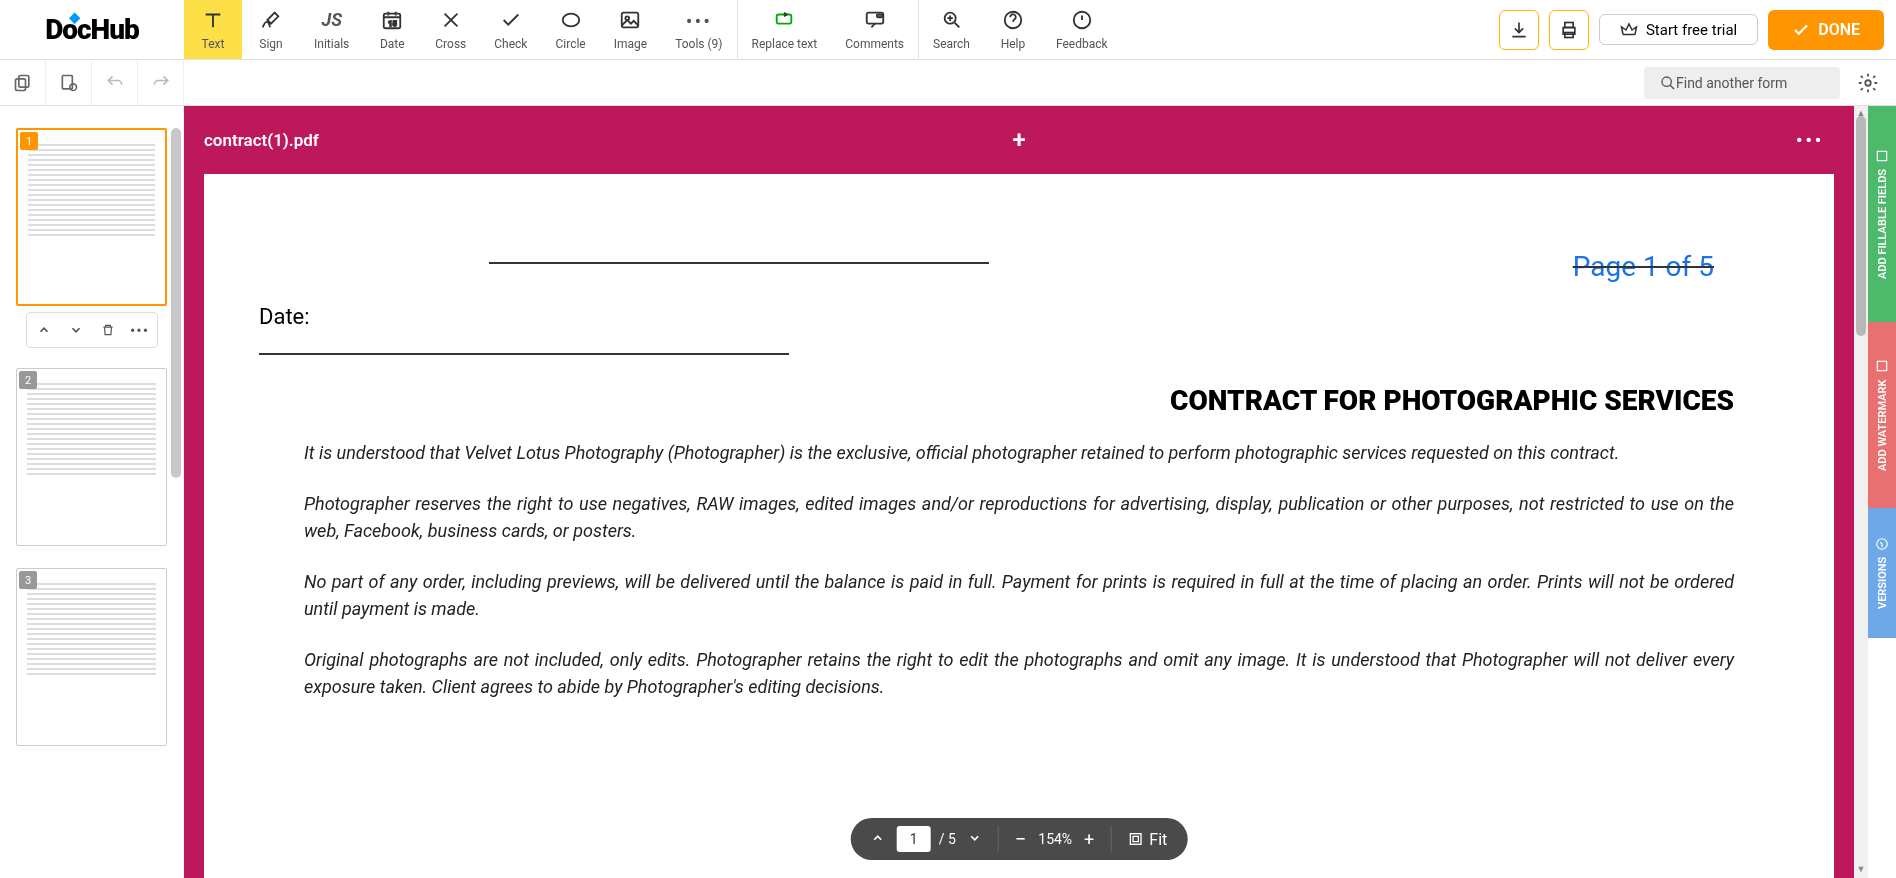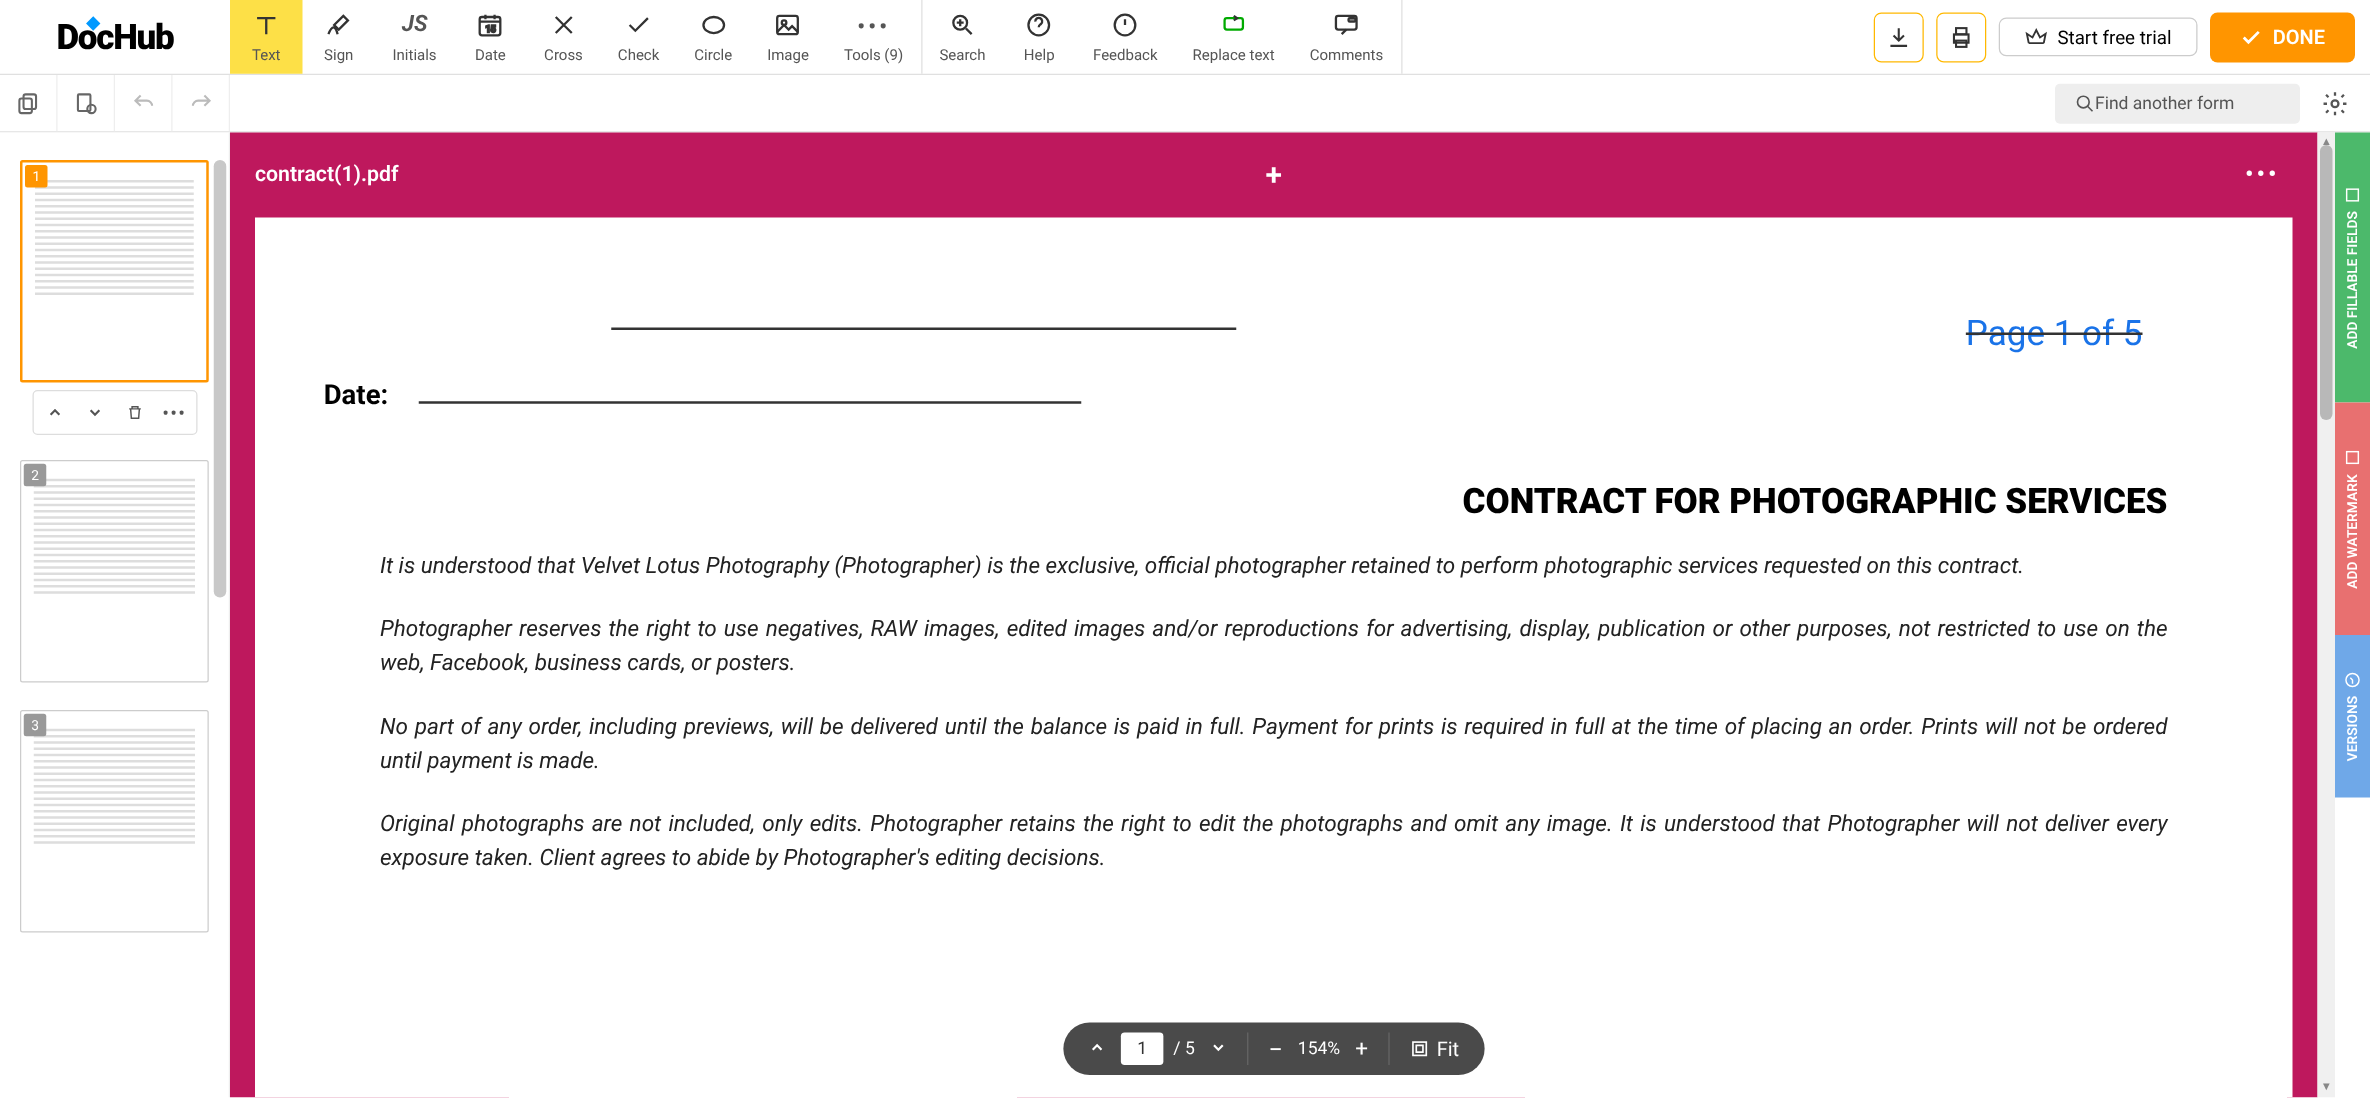--- a/index.html
+++ b/index.html
@@ -44,21 +44,21 @@
 .doc-header { height: 68px; display: flex; align-items: center; padding: 0 20px; color: #fff; font-size: 17px; font-weight: 600; position: relative; }
 .doc-add { position: absolute; left: 50%; transform: translateX(-50%); color: #fff; font-size: 24px; cursor: pointer; }
 .doc-more { position: absolute; right: 30px; color: #fff; cursor: pointer; letter-spacing: 3px; font-weight: 900; }
 .page { background: #fff; margin: 0 20px; height: 800px; padding: 0 100px; position: relative; }
 .watermark { position: absolute; top: 22px; left: 26px; width: 260px; height: 110px; background: #fff; border-radius: 10px; box-shadow: 0 8px 28px rgba(0,0,0,0.18); display: flex; flex-direction: column; align-items: center; justify-content: center; }
 .wm-logo { font-size: 34px; font-weight: 900; letter-spacing: 2px; }
 .wm-url { font-size: 11px; letter-spacing: 3px; color: #666; margin-top: 6px; }
 .wm-under { position: absolute; bottom: 0; left: 0; right: 0; height: 4px; background: linear-gradient(to right,#f7b500,#00c9a7,#7b61ff); border-radius: 0 0 10px 10px; }
 .page-indicator { position: absolute; top: 76px; right: 120px; color: #1a73e8; font-size: 28px; text-decoration: line-through; text-decoration-color: #333; }
 .page-line { position: absolute; top: 88px; left: 285px; width: 500px; height: 2px; background: #333; }
-.date-row { position: absolute; top: 130px; left: 55px; font-size: 22px; font-weight: 700; display: flex; align-items: baseline; gap: 24px; }
+.date-row { position: absolute; top: 130px; left: 55px; font-size: 22px; font-weight: 400; display: flex; align-items: baseline; gap: 24px; flex-direction: column; }
 .date-line { display: inline-block; width: 530px; border-bottom: 2px solid #333; }
 .content { padding-top: 210px; }
 .h1 { font-size: 28px; font-weight: 900; margin-bottom: 22px; text-align: right; }
 .para { font-size: 18px; line-height: 1.5; margin-bottom: 24px; text-align: justify; color: #222; font-style: italic; }
 
 .zoom-bar { position: absolute; bottom: 18px; left: 50%; transform: translateX(-50%); background: #4a4a4a; border-radius: 22px; height: 42px; display: flex; align-items: center; padding: 0 6px; gap: 2px; color: #fff; }
 .zoom-sec { display: flex; align-items: center; gap: 8px; padding: 0 10px; }
 .zoom-sep { width: 1px; height: 26px; background: #666; }
 .zoom-input { background: #fff; color: #333; width: 34px; height: 26px; border-radius: 3px; display: flex; align-items: center; justify-content: center; font-size: 14px; }
 .zoom-txt { font-size: 14px; }
@@ -151,68 +151,68 @@
       <span>Image</span>
     </div>
     <div class="tool-btn">
       <span class="ico">
           <span style="font-size:20px;letter-spacing:2px">•••</span>
         </span>
       <span>Tools (9)</span>
     </div>
   </div>
 
-  <div class="toolbar-group" style="border-right:none">
-    <div class="tool-btn">
-      <span class="ico">
-          <svg viewBox="0 0 24 24" fill="none" stroke="#333" stroke-width="2">
-            <circle cx="10" cy="10" r="6"></circle>
-            <path d="M15 15l5 5M10 7v6M7 10h6"></path>
-          </svg>
-        </span>
-      <span>Search</span>
-    </div>
-    <div class="tool-btn">
-      <span class="ico">
-          <svg viewBox="0 0 24 24" fill="none" stroke="#333" stroke-width="2">
-            <circle cx="12" cy="12" r="9"></circle>
-            <path d="M9 9a3 3 0 115 2c-1 1-2 1-2 3M12 18h.01"></path>
-          </svg>
-        </span>
-      <span>Help</span>
-    </div>
-    <div class="tool-btn">
-      <span class="ico">
-          <svg viewBox="0 0 24 24" fill="none" stroke="#333" stroke-width="2">
-            <path d="M21 12a9 9 0 11-18 0 9 9 0 0118 0zM12 7v5M12 16h.01"></path>
-          </svg>
-        </span>
-      <span>Feedback</span>
-    </div>
-  </div>
-
   <div class="toolbar-group">
     <div class="tool-btn">
       <span class="ico">
           <svg viewBox="0 0 24 24" fill="none" stroke="#0a0" stroke-width="2">
             <rect x="4" y="6" width="16" height="10" rx="2"></rect>
             <path d="M12 4l3 2-3 2" stroke="#333"></path>
           </svg>
         </span>
       <span>Replace text</span>
     </div>
     <div class="tool-btn">
       <span class="ico">
           <svg viewBox="0 0 24 24" fill="none" stroke="#333" stroke-width="2">
             <rect x="3" y="4" width="18" height="12" rx="2"></rect>
             <path d="M8 20l4-4"></path>
             <rect x="14" y="6" width="6" height="3" rx="1" fill="#999"></rect>
           </svg>
         </span>
       <span>Comments</span>
+    </div>
+  </div>
+
+  <div class="toolbar-group" style="border-right:none">
+    <div class="tool-btn">
+      <span class="ico">
+          <svg viewBox="0 0 24 24" fill="none" stroke="#333" stroke-width="2">
+            <circle cx="10" cy="10" r="6"></circle>
+            <path d="M15 15l5 5M10 7v6M7 10h6"></path>
+          </svg>
+        </span>
+      <span>Search</span>
+    </div>
+    <div class="tool-btn">
+      <span class="ico">
+          <svg viewBox="0 0 24 24" fill="none" stroke="#333" stroke-width="2">
+            <circle cx="12" cy="12" r="9"></circle>
+            <path d="M9 9a3 3 0 115 2c-1 1-2 1-2 3M12 18h.01"></path>
+          </svg>
+        </span>
+      <span>Help</span>
+    </div>
+    <div class="tool-btn">
+      <span class="ico">
+          <svg viewBox="0 0 24 24" fill="none" stroke="#333" stroke-width="2">
+            <path d="M21 12a9 9 0 11-18 0 9 9 0 0118 0zM12 7v5M12 16h.01"></path>
+          </svg>
+        </span>
+      <span>Feedback</span>
     </div>
   </div>
 
   <div class="right-actions">
     <div class="icon-box">
       <svg width="20" height="20" viewBox="0 0 24 24" fill="none" stroke="#333" stroke-width="2">
           <path d="M12 3v12m-5-5l5 5 5-5M4 20h16"></path>
         </svg>
     </div>
     <div class="icon-box">

